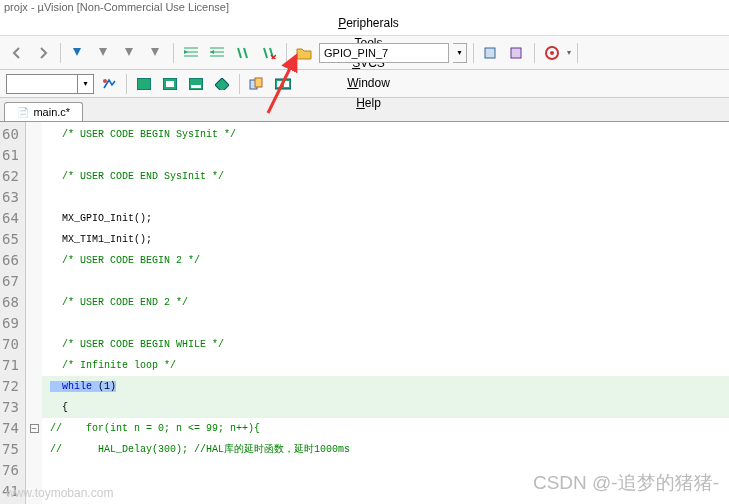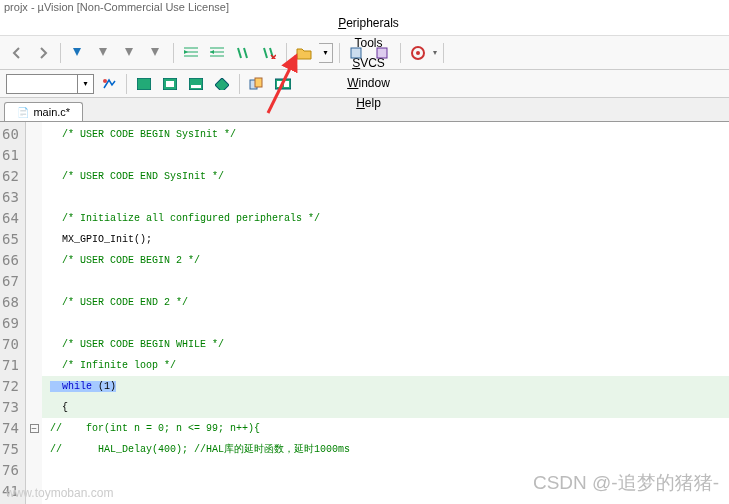--- a/index.html
+++ b/index.html
@@ -102,20 +102,21 @@
         <path d="M2 1 l3 10 M8 1 l3 10" stroke="#2a6" stroke-width="2"></path>
         <path d="M9 8 l5 5 M14 8 l-5 5" stroke="#d22" stroke-width="1.5"></path>
       </svg>
     </div>
   <div class="tb-sep"></div>
   <div class="tb-btn">
       <svg width="16" height="14">
         <path d="M1 3 h5 l2 2 h7 v8 h-14 z" fill="#f5c453" stroke="#b8860b"></path>
       </svg>
     </div>
+  <input class="tb-text" value="GPIO_PIN_7" style="">
   <div class="tb-drop">▾</div>
   <div class="tb-sep"></div>
   <div class="tb-btn">
       <svg width="14" height="14">
         <rect x="1" y="2" width="10" height="10" fill="#cde" stroke="#369"></rect>
       </svg>
     </div>
   <div class="tb-btn">
       <svg width="14" height="14">
         <rect x="1" y="2" width="10" height="10" fill="#dce" stroke="#639"></rect>
@@ -230,32 +231,32 @@
       </div>
       <div></div>
       <div></div>
       <div></div>
     </div>
   <div class="code" id="code">
       <div class="line"><span class="comment">  /* USER CODE BEGIN SysInit */</span></div>
       <div class="line"></div>
       <div class="line"><span class="comment">  /* USER CODE END SysInit */</span></div>
       <div class="line"></div>
-      <div class="line"><span class="comment">  /* Initialize all configured peripherals */</span></div>
       <div class="line">  MX_GPIO_Init();</div>
+      <div class="line">  MX_TIM1_Init();</div>
       <div class="line"><span class="comment">  /* USER CODE BEGIN 2 */</span></div>
       <div class="line"></div>
       <div class="line"><span class="comment">  /* USER CODE END 2 */</span></div>
       <div class="line"></div>
       <div class="line"><span class="comment">  /* USER CODE BEGIN WHILE */</span></div>
       <div class="line"><span class="comment">  /* Infinite loop */</span></div>
       <div class="line hl"><span class="sel">  <span class="kw">while</span> (1)</span></div>
       <div class="line hl">  {</div>
       <div class="line"><span class="comment">//    for(int n = 0; n &lt;= 99; n++){</span></div>
-      <div class="line"><span class="comment">//      HAL_Delay(400); //HAL库的延时函数，延时1000ms</span></div>
+      <div class="line"><span class="comment">//      HAL_Delay(300); //HAL库的延时函数，延时1000ms</span></div>
     </div>
 </div>
 
 <svg class="arrow" width="50" height="70">
   <defs>
       <marker id="ah" markerWidth="6" markerHeight="6" refX="5" refY="3" orient="auto">
         <path d="M0 0 L6 3 L0 6 Z" fill="#e33"></path>
       </marker>
     </defs>
   <path d="M 10 65 L 38 8" stroke="#e33" stroke-width="3" fill="none" marker-end="url(#ah)"></path>

